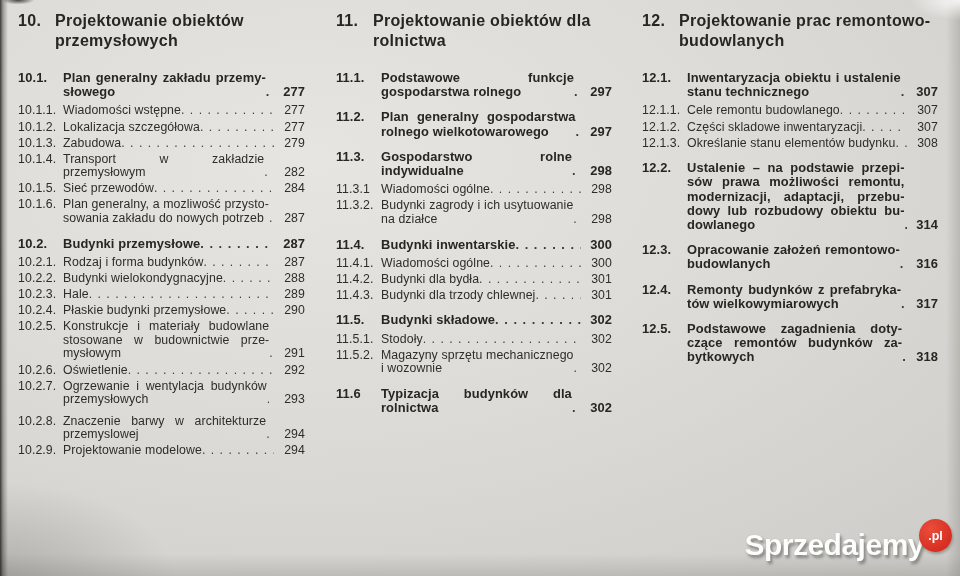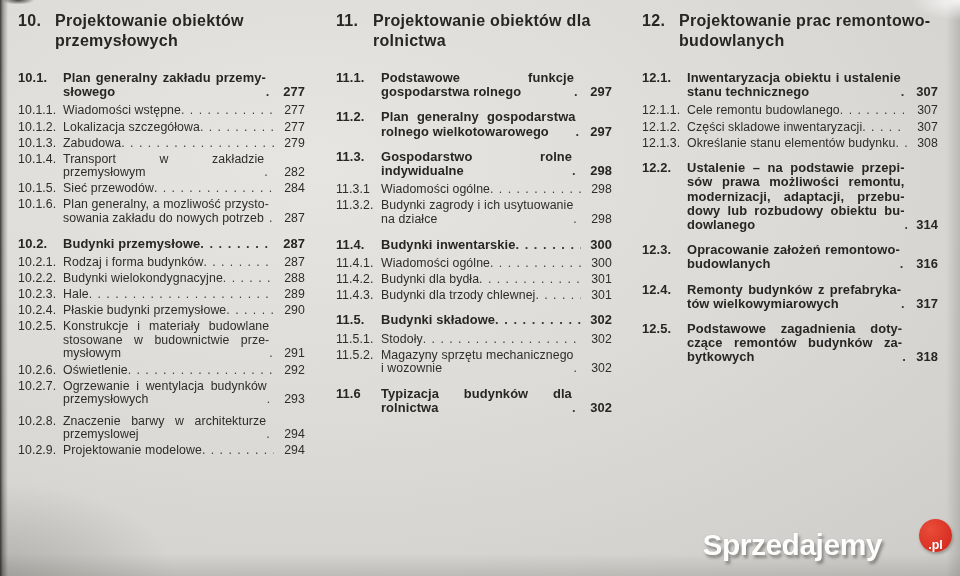--- a/index.html
+++ b/index.html
@@ -54,32 +54,32 @@
     align-self:flex-end;opacity:.9;
   }
   .leader::after{
     content:" .  .  .  .  .  .  .  .  .  .  .  .  .  .  .  .  .  .  .  .  .  .  .  .  .  .  .  .  .  .  .  .  .  .  .  .  .  .  .  .";
     letter-spacing:1px;
   }
   .pg{flex:0 0 auto;align-self:flex-end;min-width:26px;margin-left:5px;text-align:right;white-space:nowrap;}
   
   .watermark{
     position:absolute;right:8px;bottom:14px;z-index:6;
-    display:flex;align-items:flex-start;gap:42px;
+    display:flex;align-items:flex-start;
   }
   .wm-text{
     font-size:30px;font-weight:700;letter-spacing:-.5px;color:#fdfdfb;
     text-shadow:2px 3px 3px rgba(95,95,90,.65), 0 0 1px rgba(130,130,124,.5);
     line-height:34px;
   }
   .wm-circle{
     width:33px;height:33px;border-radius:50%;
     background:radial-gradient(circle at 35% 30%, #ea4d3a 0%, #d72f22 70%, #c3281d 100%);
     color:#ffffff;font-size:12.5px;font-weight:700;
-    display:flex;align-items:flex-end;justify-content:center;
+    display:flex;align-items:center;justify-content:center;
     margin-left:-5px;transform:translateY(-9px);
     box-shadow:1px 2px 3px rgba(95,95,90,.5);
   }
 </style>
 </head>
 <body>
 
 <div class="photo">
   <div>
   <section class="col">

